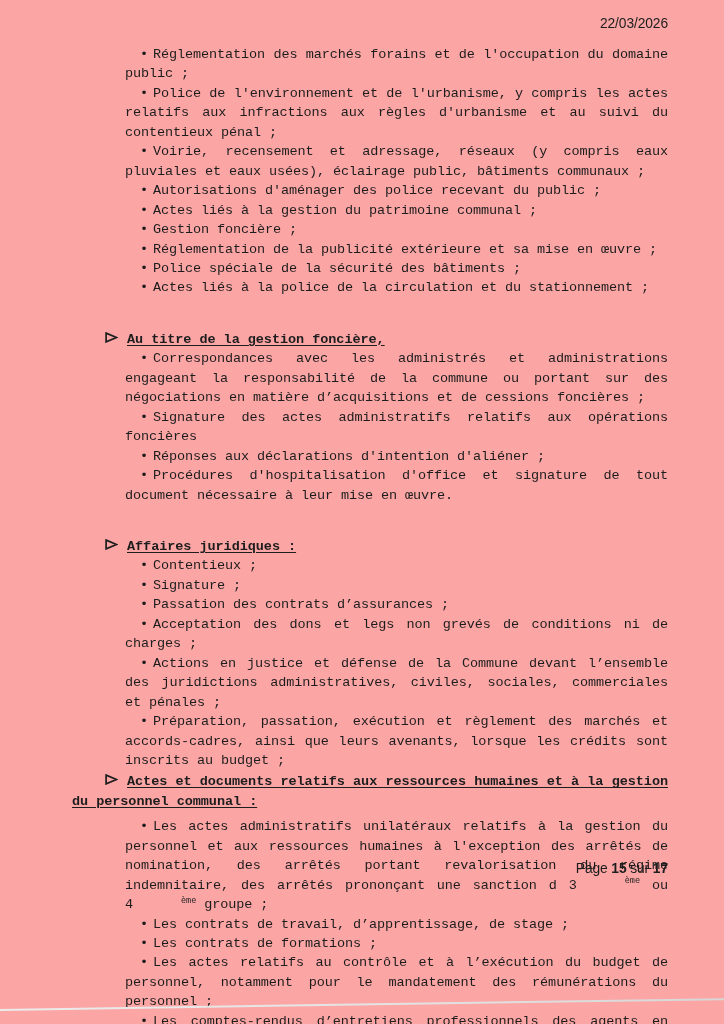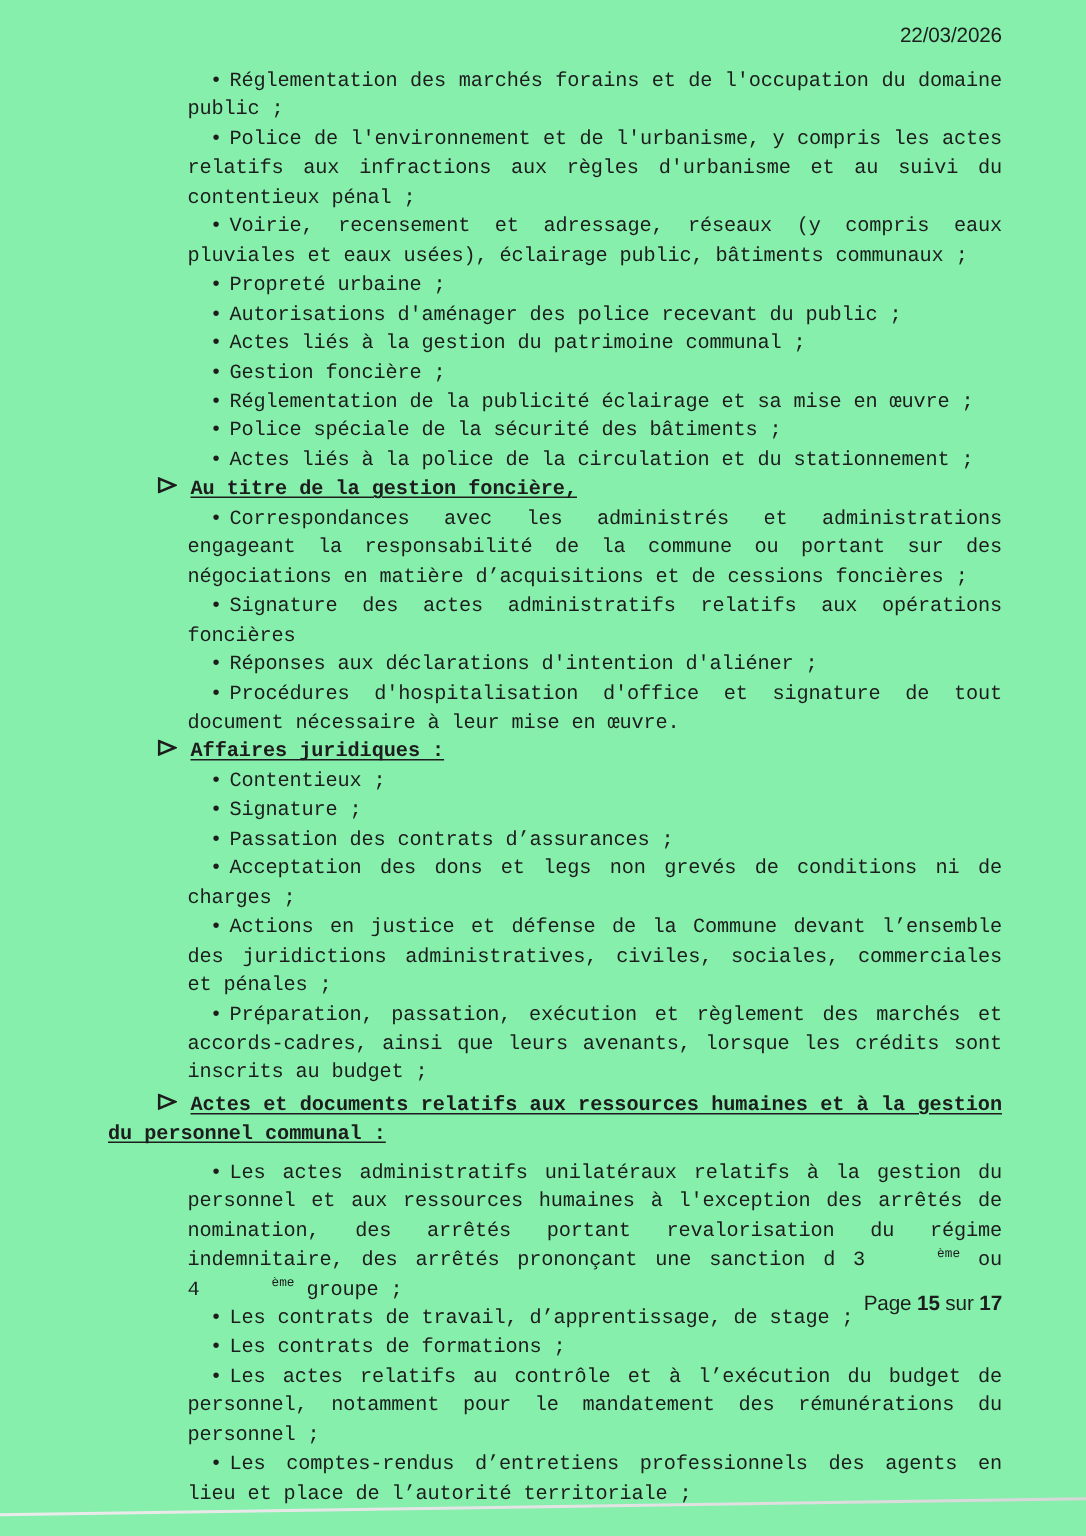--- a/index.html
+++ b/index.html
@@ -6,21 +6,21 @@
   body {
     width: 724px; height: 1024px;
     background: #ffffff;
     font-family: "Liberation Sans", "DejaVu Sans", sans-serif;
     color: #1d1d1d;
     position: relative;
     overflow: hidden;
   }
   .page {
     position: absolute; inset: 0;
-    background: #86efac;
+    background: #fca5a5;
     overflow: hidden;
   }
   .date {
     position: absolute; top: 16px; right: 56px;
     font-size: 13.8px; letter-spacing: -0.1px;
   }
   .content {
     position: absolute; top: 45px; left: 72px; width: 596px;
     font-size: 13.5px; line-height: 19.45px;
     letter-spacing: -0.1px;
@@ -30,20 +30,21 @@
   .content p { margin: 0; padding: 0; }
   p.bullet { padding-left: 53px; text-indent: 15px; }
   p.bullet .dot {
     display: inline-block; width: 13px; text-indent: 0;
     letter-spacing: 0;
   }
   p.heading {
     font-weight: 700;
     text-indent: 33px;
     letter-spacing: -0.05px;
+    margin-top: 32px;
   }
   p.heading.h3 { margin: 2px 0 6px 0; }
   p.heading .arrow-wrap {
     display: inline-block; width: 22px; text-indent: 0;
   }
   p.heading .hd {
     text-decoration: underline;
     text-underline-offset: 2px;
   }
   sup { font-size: 8.5px; line-height: 0; vertical-align: super; letter-spacing: 0; padding-left: 48px; }
@@ -62,25 +63,24 @@
 </style>
 </head>
 <body>
 
 <div class="page">
   <div class="date">22/03/2026</div>
   <div class="content">
       <p class="bullet"><span class="dot">•</span><span>Réglementation des marchés forains et de l'occupation du domaine public ;</span></p>
       <p class="bullet"><span class="dot">•</span><span>Police de l'environnement et de l'urbanisme, y compris les actes relatifs aux infractions aux règles d'urbanisme et au suivi du contentieux pénal ;</span></p>
       <p class="bullet"><span class="dot">•</span><span>Voirie, recensement et adressage, réseaux (y compris eaux pluviales et eaux usées), éclairage public, bâtiments communaux ;</span></p>
-      <p class="bullet"><span class="dot">•</span><span>Propreté urbaine ;</span></p>
       <p class="bullet"><span class="dot">•</span><span>Autorisations d'aménager des police recevant du public ;</span></p>
       <p class="bullet"><span class="dot">•</span><span>Actes liés à la gestion du patrimoine communal ;</span></p>
       <p class="bullet"><span class="dot">•</span><span>Gestion foncière ;</span></p>
-      <p class="bullet"><span class="dot">•</span><span>Réglementation de la publicité éclairage et sa mise en œuvre ;</span></p>
+      <p class="bullet"><span class="dot">•</span><span>Réglementation de la publicité extérieure et sa mise en œuvre ;</span></p>
       <p class="bullet"><span class="dot">•</span><span>Police spéciale de la sécurité des bâtiments ;</span></p>
       <p class="bullet"><span class="dot">•</span><span>Actes liés à la police de la circulation et du stationnement ;</span></p>
       <p class="heading"><span class="arrow-wrap"><svg width="13" height="11" viewBox="0 0 13 11" aria-hidden="true">
             <path d="M1.1 1.1 L11.6 5.5 L1.1 9.9 Z" fill="none" stroke="#1d1d1d" stroke-width="1.7" stroke-linejoin="miter"></path>
           </svg></span><span class="hd">Au titre de la gestion foncière,</span></p>
       <p class="bullet"><span class="dot">•</span><span>Correspondances avec les administrés et administrations engageant la responsabilité de la commune ou portant sur des négociations en matière d’acquisitions et de cessions foncières ;</span></p>
       <p class="bullet"><span class="dot">•</span><span>Signature des actes administratifs relatifs aux opérations foncières</span></p>
       <p class="bullet"><span class="dot">•</span><span>Réponses aux déclarations d'intention d'aliéner ;</span></p>
       <p class="bullet"><span class="dot">•</span><span>Procédures d'hospitalisation d'office et signature de tout document nécessaire à leur mise en œuvre.</span></p>
       <p class="heading"><span class="arrow-wrap"><svg width="13" height="11" viewBox="0 0 13 11" aria-hidden="true">

